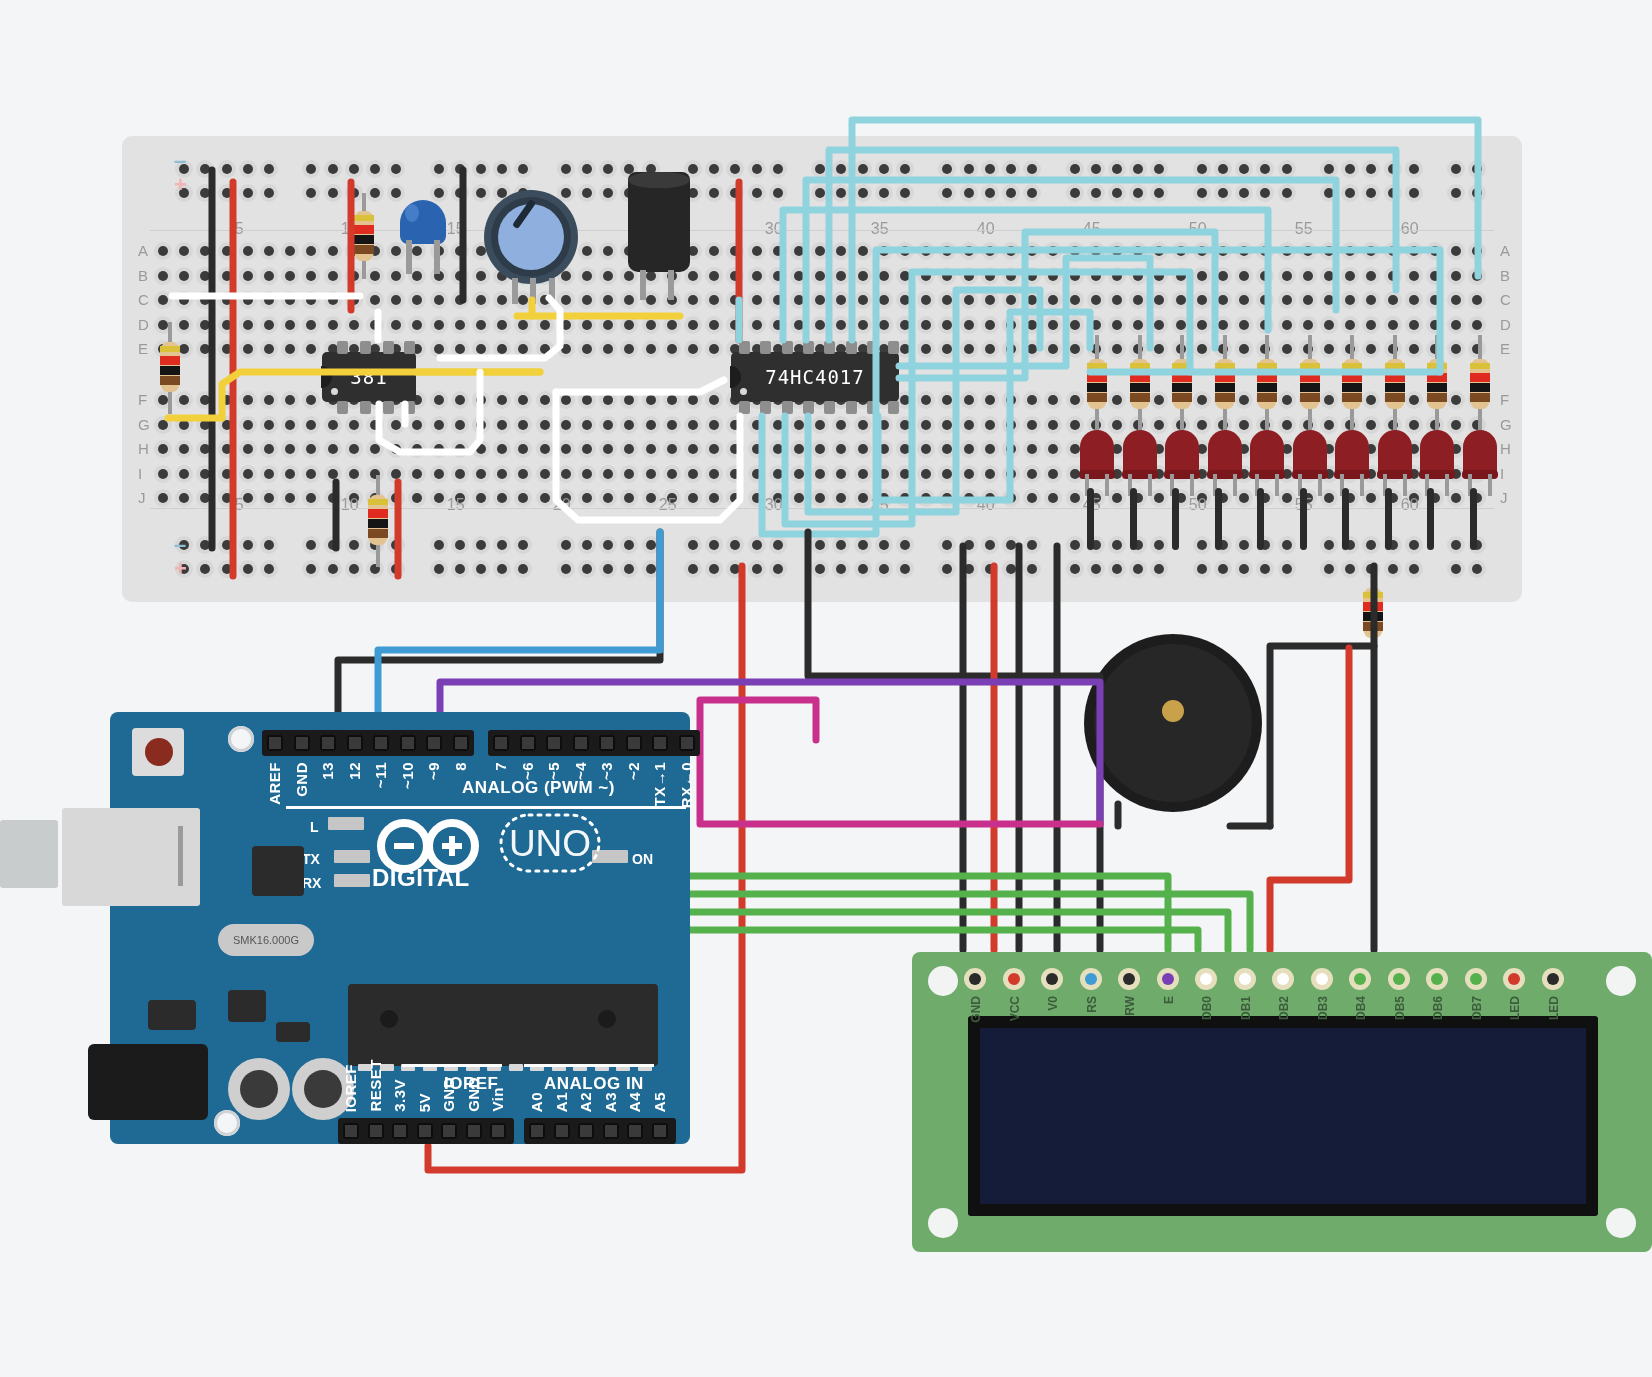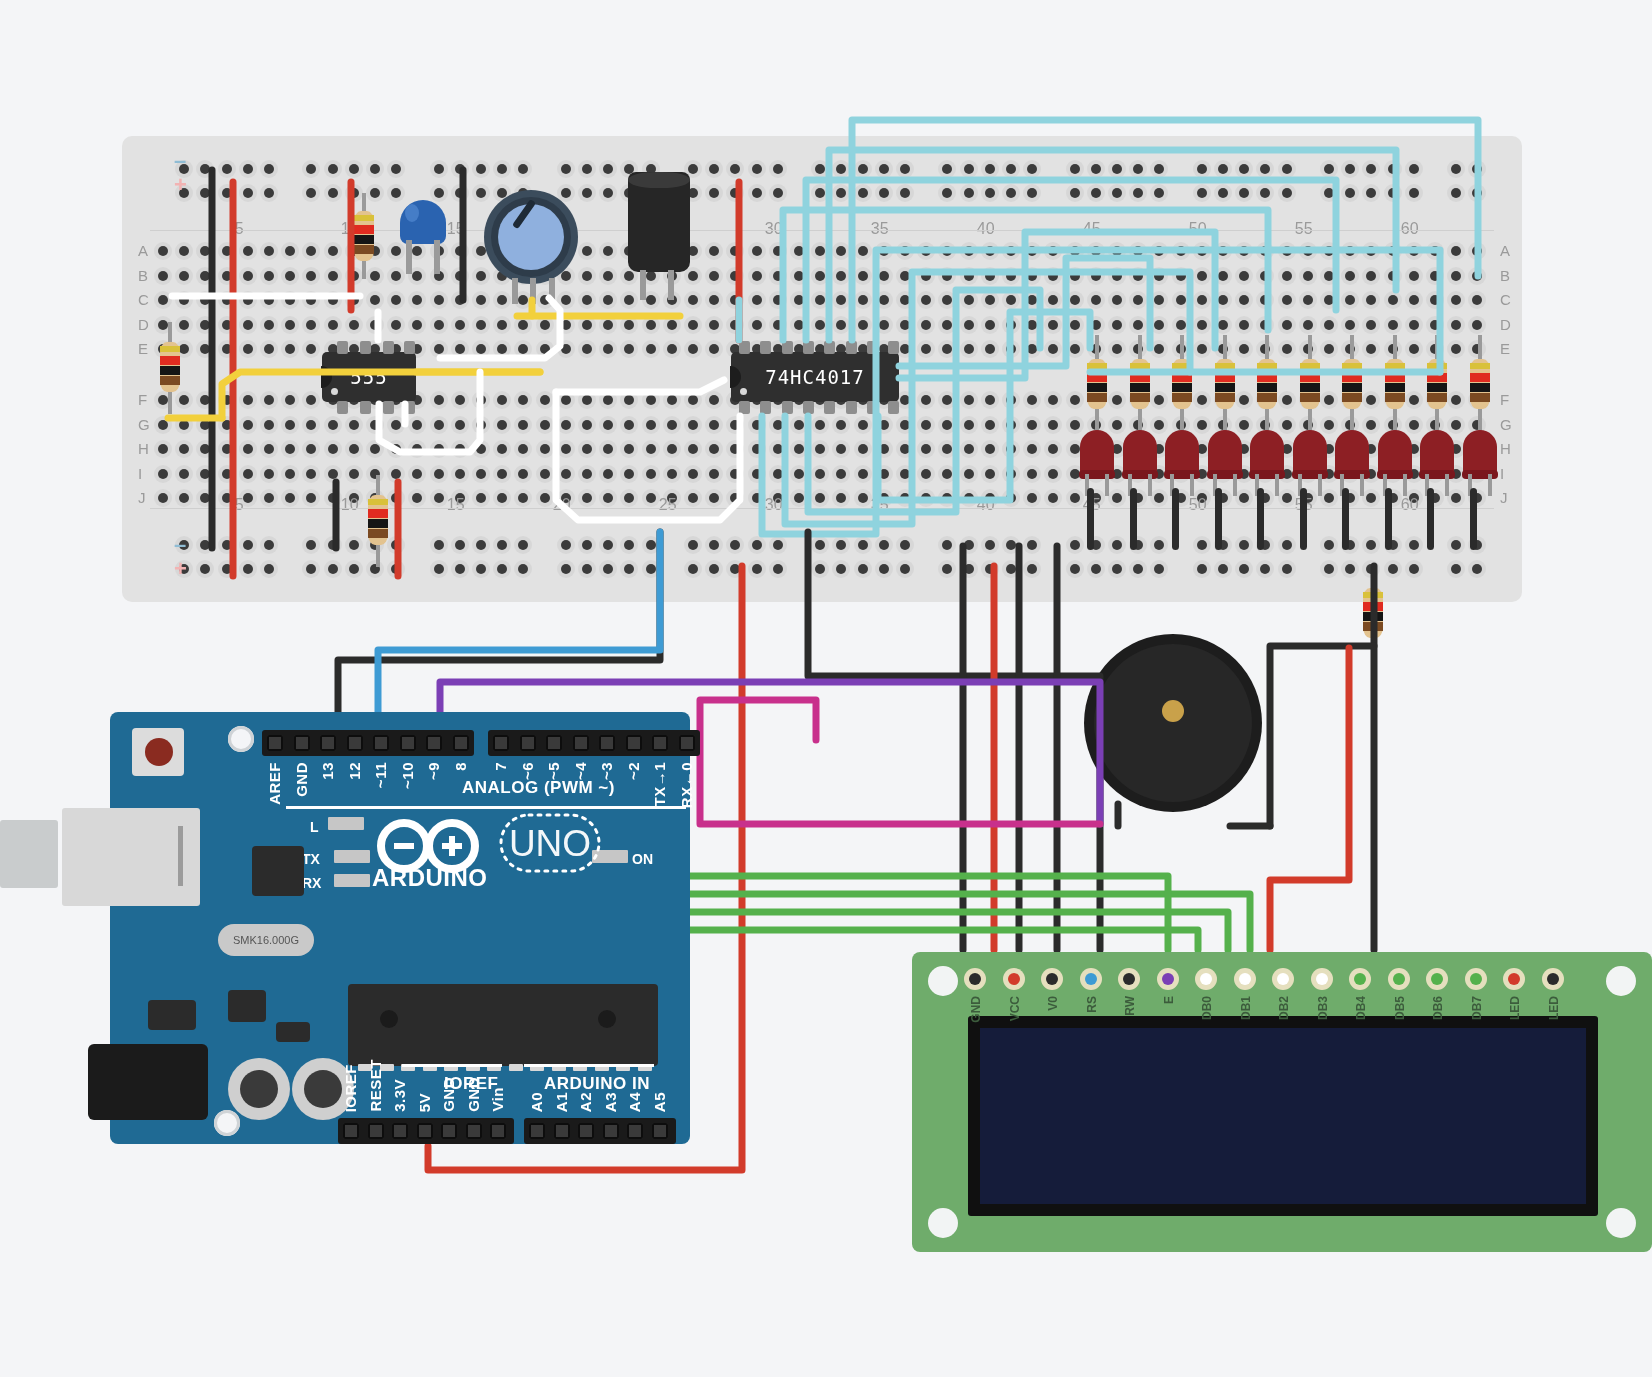--- a/index.html
+++ b/index.html
@@ -1015,21 +1015,21 @@
     <div class="rail-plus" style="left:52px;top:36px;">+</div>
     <div class="rail-minus" style="left:52px;top:396px;">–</div>
     <div class="rail-plus" style="left:52px;top:420px;">+</div>
   </div>
 
   <div style="position:absolute;left:0;top:0;width:1652px;height:1377px;">
 
     <div class="ic" style="left:322px;top:352px;width:94px;height:50px;">
       <div class="notch"></div>
       <div class="dot"></div>
-      <span>555</span>
+      <span>381</span>
     </div>
     <div class="icpin" style="left:337px;top:341px;"></div>
     <div class="icpin" style="left:360px;top:341px;"></div>
     <div class="icpin" style="left:383px;top:341px;"></div>
     <div class="icpin" style="left:404px;top:341px;"></div>
     <div class="icpin" style="left:337px;top:401px;"></div>
     <div class="icpin" style="left:360px;top:401px;"></div>
     <div class="icpin" style="left:383px;top:401px;"></div>
     <div class="icpin" style="left:404px;top:401px;"></div>
 
@@ -1423,21 +1423,21 @@
 
     <svg class="arduino-logo" style="left:264px;top:100px;width:108px;height:68px;" viewBox="0 0 108 68">
       <g fill="none" stroke="#ffffff" stroke-width="8">
         <circle cx="30" cy="34" r="23"></circle>
           <circle cx="78" cy="34" r="23"></circle>
       </g>
       <rect x="20" y="31" width="20" height="6" fill="#ffffff"></rect>
       <rect x="68" y="31" width="20" height="6" fill="#ffffff"></rect>
       <rect x="75" y="24" width="6" height="20" fill="#ffffff"></rect>
     </svg>
-    <div class="sectlbl" style="left:262px;top:152px;font-size:24px;">ARDUINO</div>
+    <div class="sectlbl" style="left:262px;top:152px;font-size:24px;">DIGITAL</div>
 
     <svg style="position:absolute;left:388px;top:100px;width:104px;height:62px;" viewBox="0 0 104 62">
       <rect x="3" y="3" width="98" height="56" rx="28" fill="none" stroke="#ffffff" stroke-width="3" stroke-dasharray="3 6" stroke-linecap="round"></rect>
       <text x="52" y="44" font-family="Liberation Sans, sans-serif" font-size="37" fill="#ffffff" text-anchor="middle" opacity="0.95">UNO</text>
     </svg>
 
     <div class="xtal" style="left:108px;top:212px;">
       <span>SMK16.000G</span>
     </div>
 
@@ -1487,21 +1487,21 @@
 
     <div class="hdr" style="left:414px;top:406px;width:152px;height:26px;"></div>
     <div id="hdrA" style="position: absolute; left: 0px; top: 0px; width: 100%; height: 100%;">
         <div class="hdrhole" style="position: absolute; left: 419px; top: 411px;"></div>
         <div class="hdrhole" style="position: absolute; left: 443.5px; top: 411px;"></div>
         <div class="hdrhole" style="position: absolute; left: 468px; top: 411px;"></div>
         <div class="hdrhole" style="position: absolute; left: 492.5px; top: 411px;"></div>
         <div class="hdrhole" style="position: absolute; left: 517px; top: 411px;"></div>
         <div class="hdrhole" style="position: absolute; left: 541.5px; top: 411px;"></div>
       </div>
-    <div class="sectlbl" style="left:434px;top:362px;">ARDUINO IN</div>
+    <div class="sectlbl" style="left:434px;top:362px;">ANALOG IN</div>
     <div class="whiteline" style="left:414px;top:352px;width:130px;"></div>
 
     <div id="powLabels" style="position: absolute; left: 0px; top: 0px; width: 100%; height: 100%;">
         <div class="pinlbl" style="left: 232px; bottom: 32px; top: auto;">IOREF</div>
         <div class="pinlbl" style="left: 256.5px; bottom: 32px; top: auto;">RESET</div>
         <div class="pinlbl" style="left: 281px; bottom: 32px; top: auto;">3.3V</div>
         <div class="pinlbl" style="left: 305.5px; bottom: 32px; top: auto;">5V</div>
         <div class="pinlbl" style="left: 330px; bottom: 32px; top: auto;">GND</div>
         <div class="pinlbl" style="left: 354.5px; bottom: 32px; top: auto;">GND</div>
         <div class="pinlbl" style="left: 379px; bottom: 32px; top: auto;">Vin</div>

